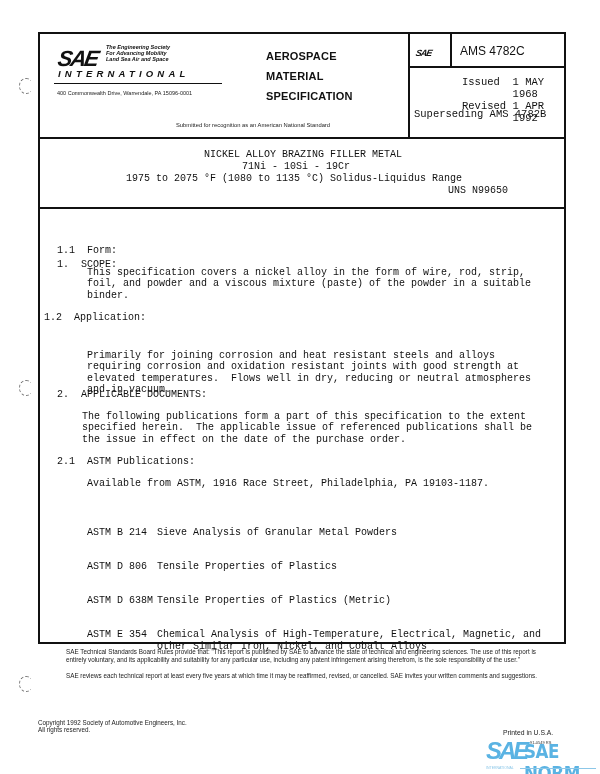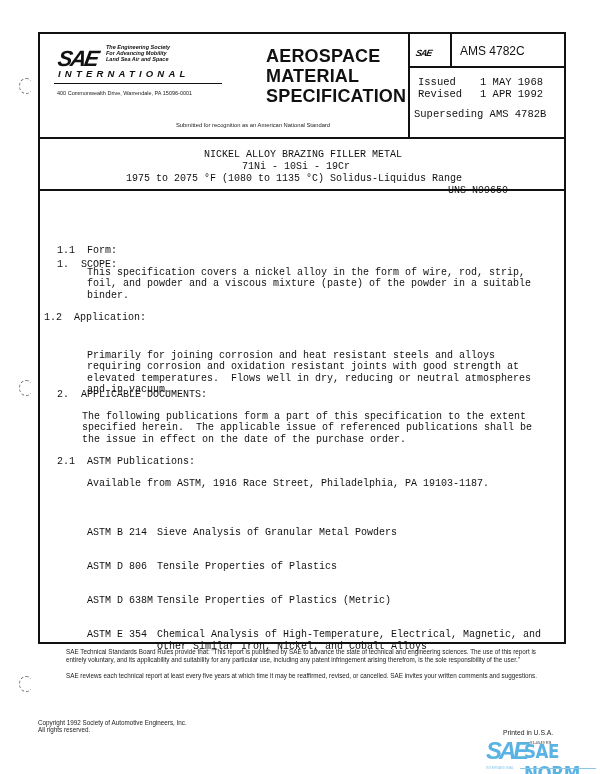--- a/index.html
+++ b/index.html
@@ -14,33 +14,33 @@
   .hdr-right-top { position: absolute; left: 0; top: 0; width: 154px; height: 34px; border-bottom: 2px solid #111; }
   .hdr-div2 { position: absolute; left: 40px; top: 0; width: 2px; height: 34px; background: #111; }
 
   .logo { position: absolute; left: 14px; top: 8px; width: 180px; height: 40px; }
   .logo-sae { position: absolute; left: 4px; top: 4px; font-family: "Liberation Sans", sans-serif; font-weight: bold; font-style: italic; font-size: 22px; letter-spacing: -2px; transform: skewX(-10deg); }
   .logo-tag { position: absolute; left: 52px; top: 2px; font-size: 5.5px; font-style: italic; font-weight: bold; line-height: 6px; }
   .logo-intl { position: absolute; left: 4px; top: 26px; font-size: 9.5px; font-weight: bold; font-style: italic; letter-spacing: 4.2px; }
   .logo-rule { position: absolute; left: 0; top: 41px; width: 168px; height: 1px; background: #111; }
   .address { position: absolute; left: 3px; top: 48px; font-size: 5.5px; color: #222; }
 
-  .spec-title { position: absolute; left: 226px; top: 12px; font-size: 18px; font-weight: bold; line-height: 20px; letter-spacing: 0.2px; }
+  .spec-title { position: absolute; left: 226px; top: 12px; font-size: 11px; font-weight: bold; line-height: 20px; letter-spacing: 0.2px; }
   .submitted { position: absolute; left: 136px; top: 88px; font-size: 5.8px; color: #222; }
 
   .mini-logo { position: absolute; left: 6px; top: 14px; font-weight: bold; font-style: italic; font-size: 9px; transform: skewX(-12deg); letter-spacing: -1px; }
   .ams-num { position: absolute; left: 50px; top: 10px; font-size: 12px; font-weight: normal; }
 
   .mono { font-family: "Liberation Mono", "DejaVu Sans Mono", monospace; }
   .dates { position: absolute; left: 8px; top: 42px; font-size: 10.5px; line-height: 12px; }
-  .dates .row { display: flex; }
+  .dates .row { display: flex; margin-left: 44px; }
   .dates .lbl { width: 62px; }
   .supersede { position: absolute; left: 4px; top: 74px; font-size: 10.5px; }
 
-  .title-block { position: absolute; left: 0; top: 105px; width: 524px; height: 52px; border-bottom: 2px solid #111; }
+  .title-block { position: absolute; left: 0; top: 105px; width: 524px; height: 70px; border-bottom: 2px solid #111; }
   .tb-line { position: absolute; font-size: 10px; white-space: nowrap; }
 
   .body-text { position: absolute; left: 0; top: 180px; width: 524px; font-size: 10px; line-height: 11.4px; }
   .blk { position: absolute; white-space: pre; }
 
   .footer-notes { position: absolute; left: 66px; top: 648px; width: 480px; font-size: 6.3px; line-height: 8px; color: #222; }
   .footer-notes p { margin-bottom: 8px; }
   .copyright { position: absolute; left: 38px; top: 719px; font-size: 6.3px; line-height: 7px; color: #222; }
   .printed { position: absolute; left: 503px; top: 729px; font-size: 6.8px; color: #222; }
   .docnum { position: absolute; left: 530px; top: 740px; font-size: 4px; color: #333; }

